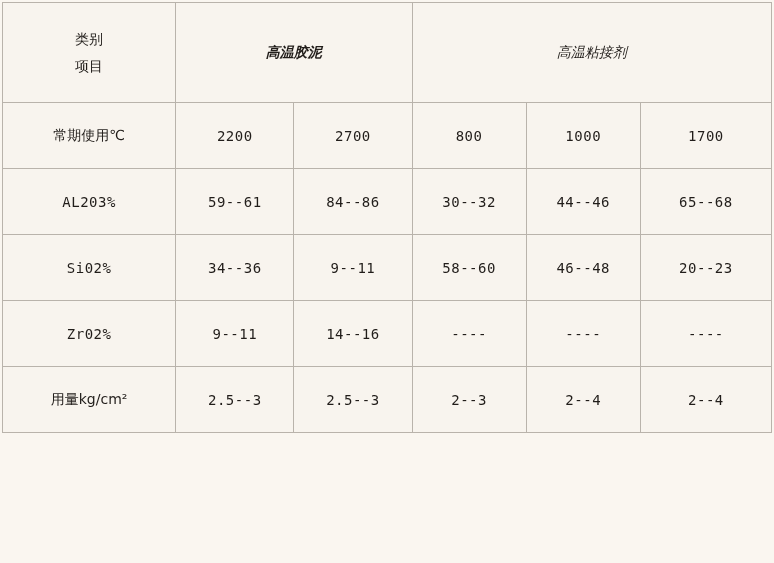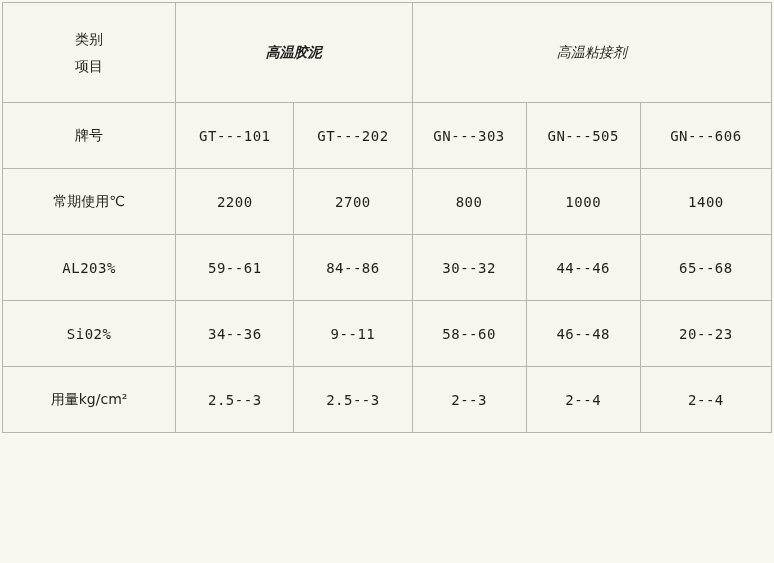--- a/index.html
+++ b/index.html
@@ -81,36 +81,28 @@
     <tbody>
       <tr class="r-head">
         <td class="corner">
           <span class="l1">类别</span>
           <span class="l2">项目</span>
         </td>
         <td colspan="2" class="hdr-group bold">高温胶泥</td>
         <td colspan="3" class="hdr-group">高温粘接剂</td>
       </tr>
 
-      <tr class="r-body">
-        <td class="cn">牌号</td>
-        <td class="mono">GT---101</td>
-        <td class="mono">GT---202</td>
-        <td class="mono">GN---303</td>
-        <td class="mono">GN---505</td>
-        <td class="mono">GN---606</td>
-      </tr>
 
       <tr class="r-body">
         <td class="cn">常期使用℃</td>
         <td class="mono">2200</td>
         <td class="mono">2700</td>
         <td class="mono">800</td>
         <td class="mono">1000</td>
-        <td class="mono">1400</td>
+        <td class="mono">1700</td>
       </tr>
 
       <tr class="r-body">
         <td class="mono">AL203%</td>
         <td class="mono">59--61</td>
         <td class="mono">84--86</td>
         <td class="mono">30--32</td>
         <td class="mono">44--46</td>
         <td class="mono">65--68</td>
       </tr>
@@ -118,20 +110,28 @@
       <tr class="r-body">
         <td class="mono">Si02%</td>
         <td class="mono">34--36</td>
         <td class="mono">9--11</td>
         <td class="mono">58--60</td>
         <td class="mono">46--48</td>
         <td class="mono">20--23</td>
       </tr>
 
 
+      <tr class="r-body">
+        <td class="mono">Zr02%</td>
+        <td class="mono">9--11</td>
+        <td class="mono">14--16</td>
+        <td class="mono">----</td>
+        <td class="mono">----</td>
+        <td class="mono">----</td>
+      </tr>
 
       <tr class="r-body">
         <td class="cn">用量kg/cm²</td>
         <td class="mono">2.5--3</td>
         <td class="mono">2.5--3</td>
         <td class="mono">2--3</td>
         <td class="mono">2--4</td>
         <td class="mono">2--4</td>
       </tr>
     </tbody>

